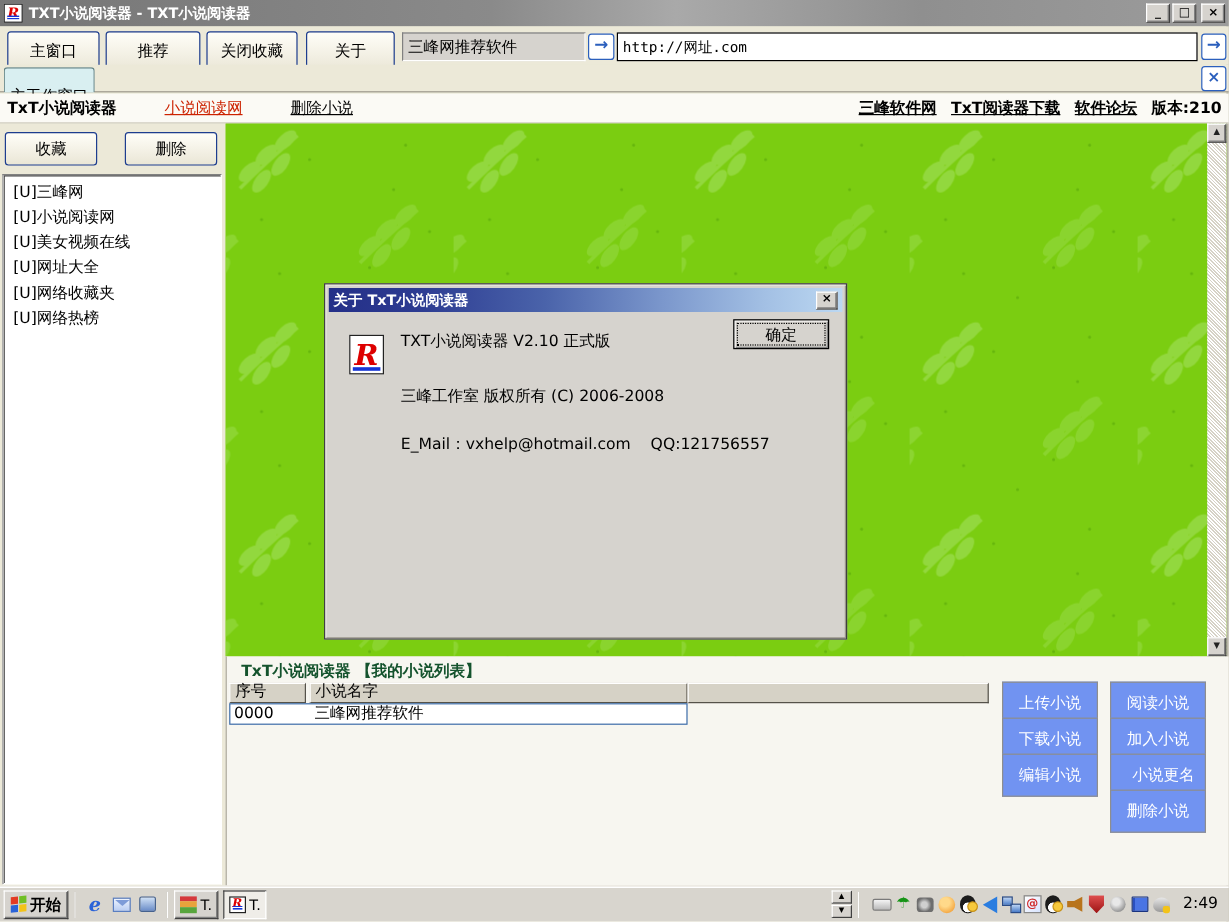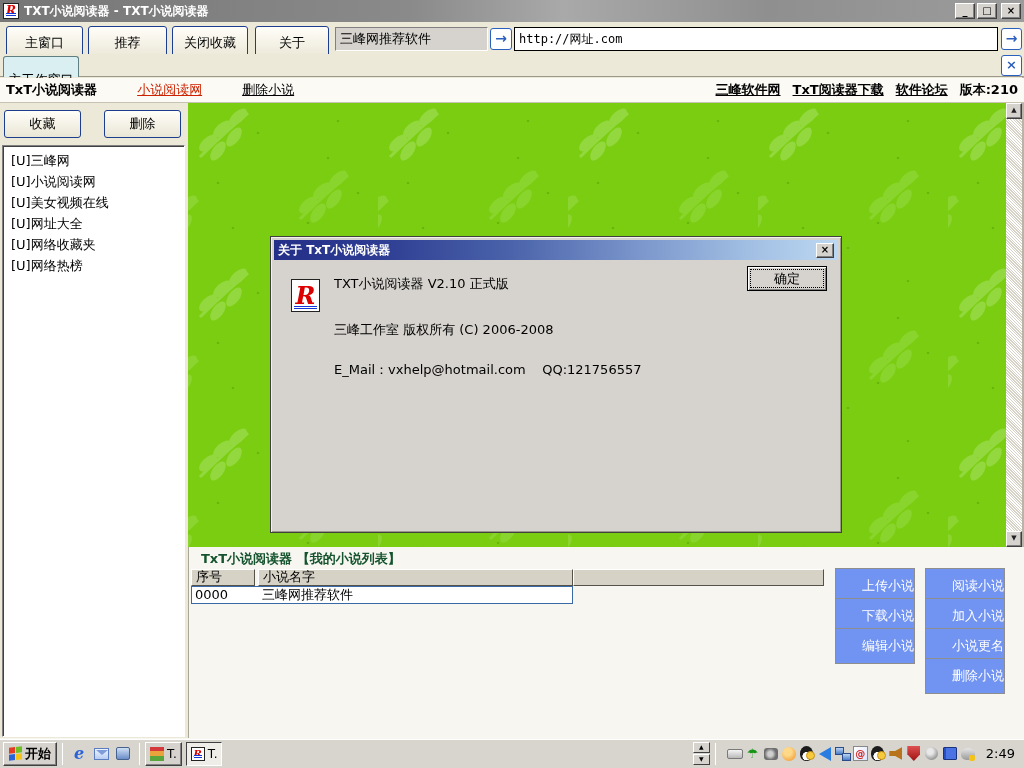--- a/index.html
+++ b/index.html
@@ -61,21 +61,21 @@
   
   #content { position:absolute; left:188px; top:103px; width:834px; height:444px; background:#7bcd11; }
   #leaf-svg { position:absolute; left:0; top:0; }
   #vscroll { position:absolute; right:0; top:0; width:16px; height:444px;
     background:repeating-linear-gradient(45deg,#fff 0 1px,#d6d2c6 1px 2px); }
   .scrbtn { position:absolute; left:0; width:16px; height:16px; background:#d6d3ce;
     border:1px solid; border-color:#fff #404040 #404040 #fff; box-shadow:inset -1px -1px 0 #808080;
     font-size:7px; text-align:center; line-height:13px; color:#222; }
 
   
-  #dialog { position:absolute; left:270px; top:236px; width:572px; height:297px; background:#d6d3ce;
+  #dialog { position:absolute; left:270px; top:236px; width:436px; height:297px; background:#d6d3ce;
     border:1px solid #404040; box-shadow:inset 1px 1px 0 #f2f1ec, inset -1px -1px 0 #9a968a; }
   #dlg-titlebar { position:absolute; left:3px; top:3px; right:3px; height:20px;
     background:linear-gradient(90deg,#242f88 0%,#2d3c92 18%,#4a63aa 42%,#7b97cc 65%,#a3c0e4 85%,#bcd8f2 100%);
     display:flex; align-items:center; padding:0 4px; }
   #dlg-title { color:#fff; font-weight:bold; font-size:12px; flex:1; }
   #dlg-close { width:18px; height:15px; background:#d6d3ce; border:1px solid; border-color:#fff #404040 #404040 #fff;
     box-shadow:inset -1px -1px 0 #808080; font-size:10px; font-weight:bold; text-align:center; line-height:12px; }
   .rlogo.big { position:absolute; left:20px; top:42px; width:29px; height:33px; font-size:24px; }
   .dlg-text { position:absolute; left:63px; font-size:13px; white-space:pre; }
   #dlg-ok { position:absolute; right:14px; top:29px; width:80px; height:25px; background:#d6d3ce;
@@ -84,21 +84,21 @@
 
   
   #bottompanel { position:absolute; left:188px; top:547px; width:836px; height:191px; background:#f7f6f0;
     border-left:1px solid #aaa69a; }
   #list-header { position:absolute; left:12px; top:3px; color:#14532d; font-weight:bold; font-size:13px; }
   .hcell { position:absolute; top:22px; height:17px; background:#d6d2c6; border:1px solid;
     border-color:#fff #55524a #55524a #fff; font-size:13px; padding:0 4px; line-height:14px; }
   #row-box { position:absolute; left:2px; top:39px; width:382px; height:18px; background:#fff; border:1px solid #3a6aa5; }
   .rcell { position:absolute; top:40px; font-size:13px; line-height:16px; }
   .act { position:absolute; width:80px; height:36px; background:#7193f1; border:1px solid #8e8e8e;
-    color:#fff; font-size:13px; text-align:right; }
+    color:#fff; font-size:13px; text-align:center; }
 
   
   #taskbar { position:absolute; left:0; top:738px; width:1024px; height:30px; background:#d8d5ce;
     border-top:1px solid #f7f6f1; box-shadow:inset 0 1px 0 #fff; display:flex; align-items:center; padding:0 3px; }
   #start-btn { width:54px; height:24px; background:#d6d3ce; border:1px solid; border-color:#fff #404040 #404040 #fff;
     box-shadow:inset -1px -1px 0 #808080; display:flex; align-items:center; justify-content:center; gap:3px; font-weight:bold; font-size:13px; }
   .flag { width:13px; height:13px; display:grid; grid-template-columns:6px 6px; grid-template-rows:6px 6px; gap:1px; transform:skewY(-6deg); }
   .flag i { display:block; } .f1{background:#e33b24;} .f2{background:#6fbf24;} .f3{background:#2a63d8;} .f4{background:#f3c318;}
   .tdiv { width:1px; height:22px; background:#9a968a; border-right:1px solid #fff; margin:0 5px; }
   .qicon { width:18px; height:18px; margin:0 2px; display:inline-flex; align-items:center; justify-content:center; }

